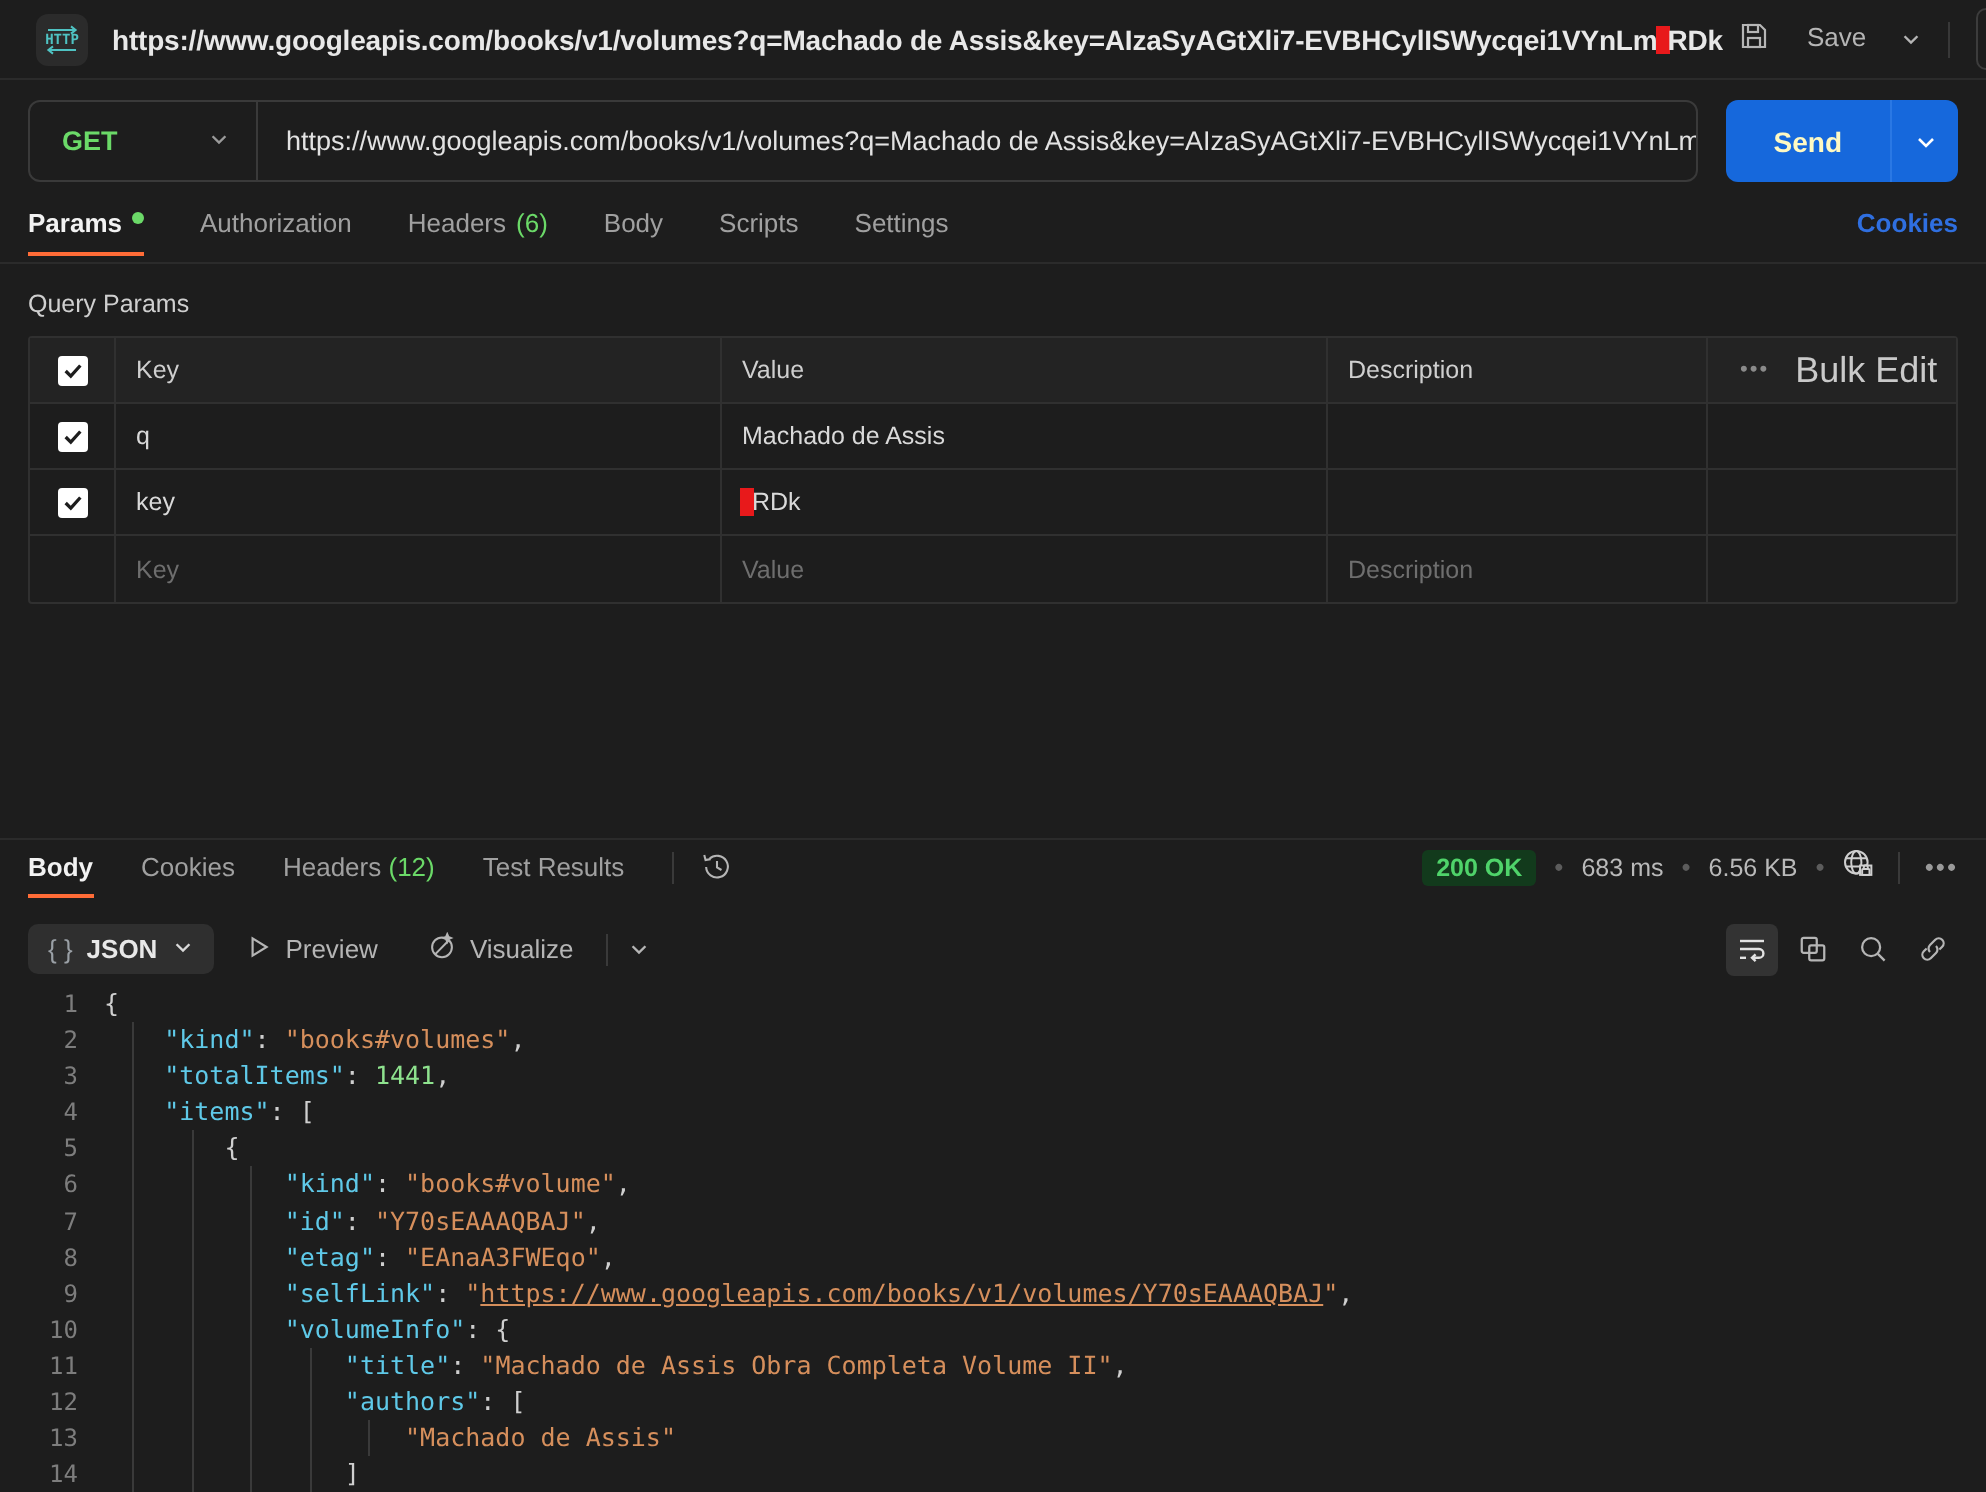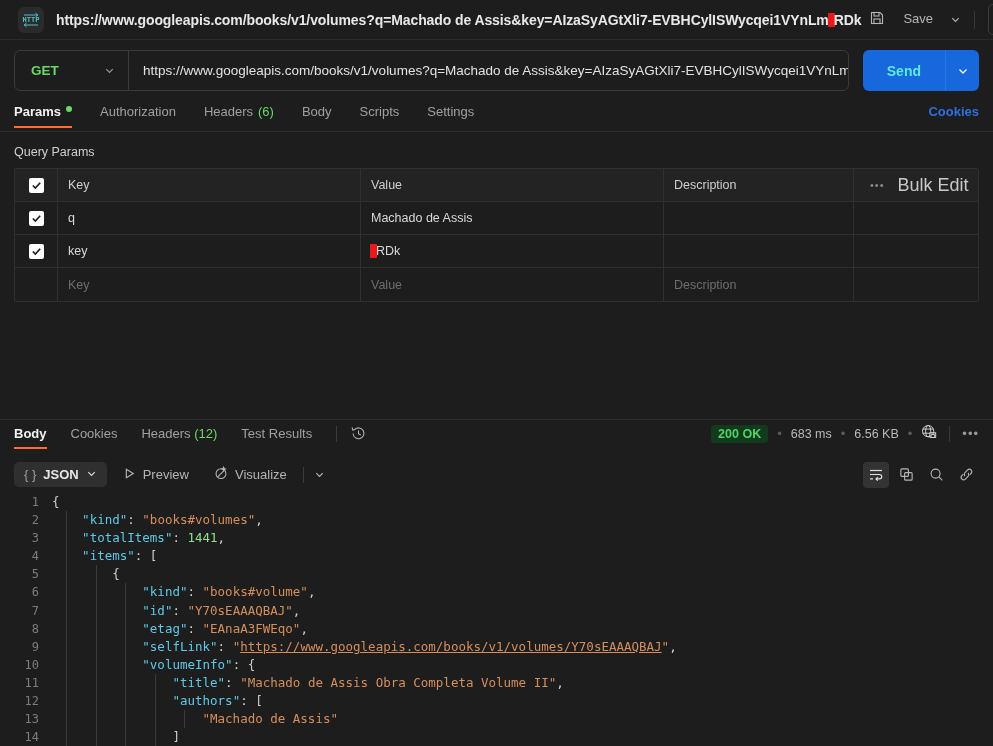--- a/index.html
+++ b/index.html
@@ -103,21 +103,21 @@
     display: flex; align-items: center;
     padding: 0 14px;
     font-size: 13.5px;
     color: #e2e2e2;
     white-space: nowrap;
     overflow: hidden;
   }
   .send-group { display: flex; align-items: stretch; height: 41px; margin-left: 6px; }
   .send-btn {
     background: #1668dc;
-    color: #5eead4;
+    color: #fef9c3;
     font-size: 14px; font-weight: bold;
     padding: 16px 24px;
     border-radius: 6px 0 0 6px;
     display: flex; align-items: center;
     cursor: pointer;
   }
   .send-caret {
     background: #1668dc;
     border-radius: 0 6px 6px 0;
     width: 34px;

